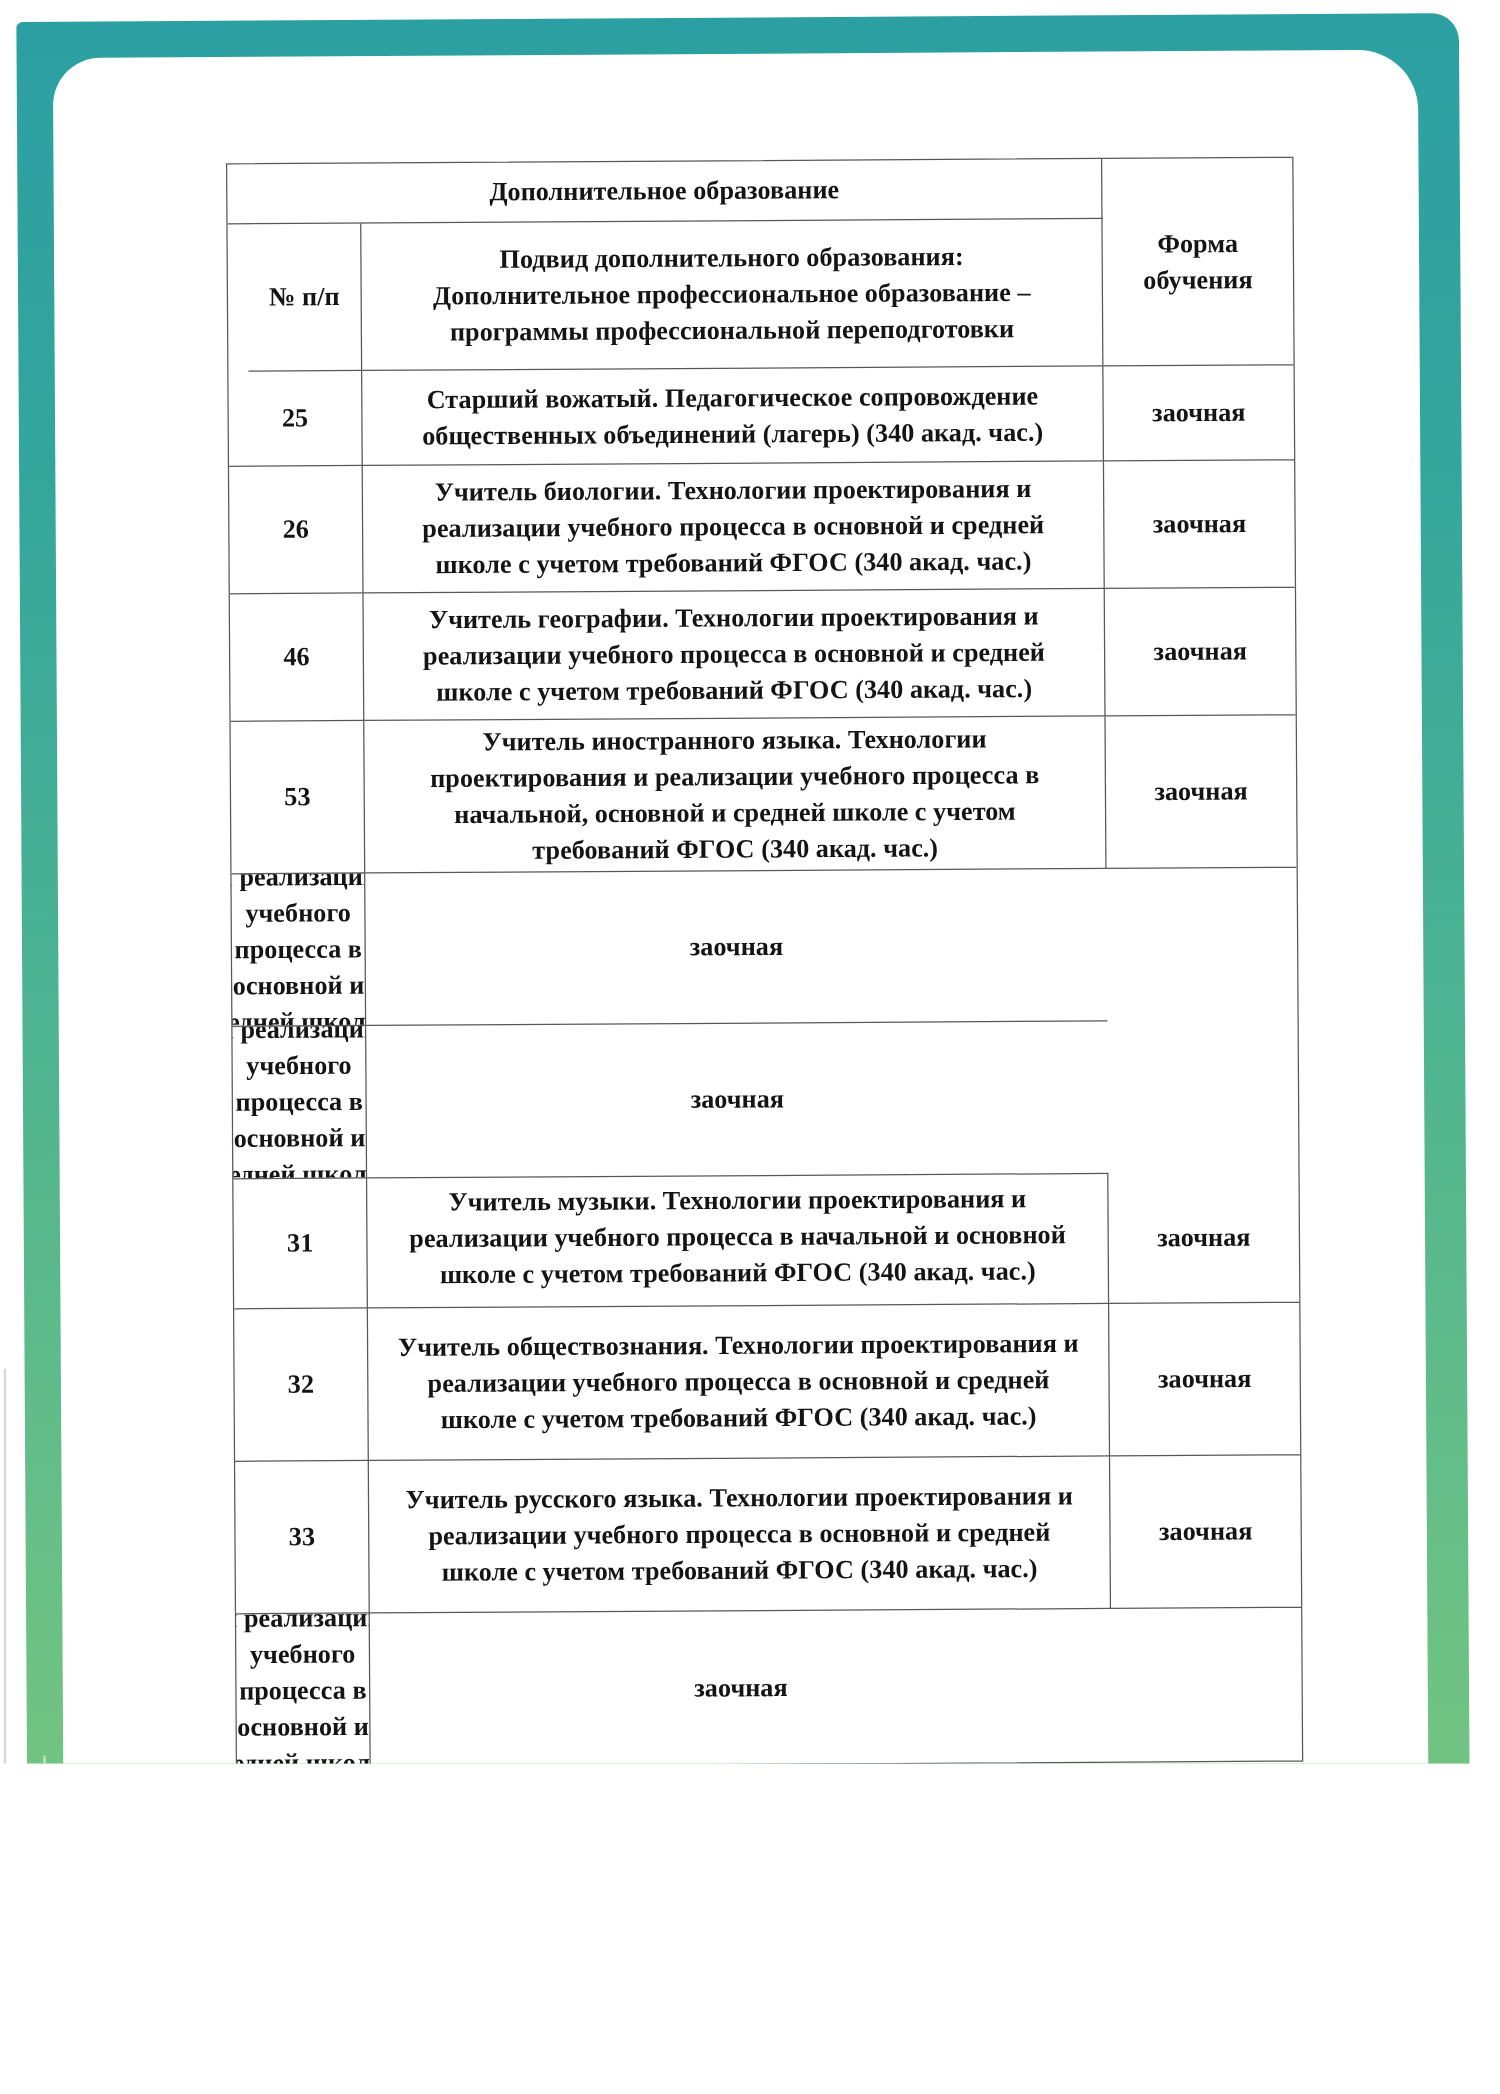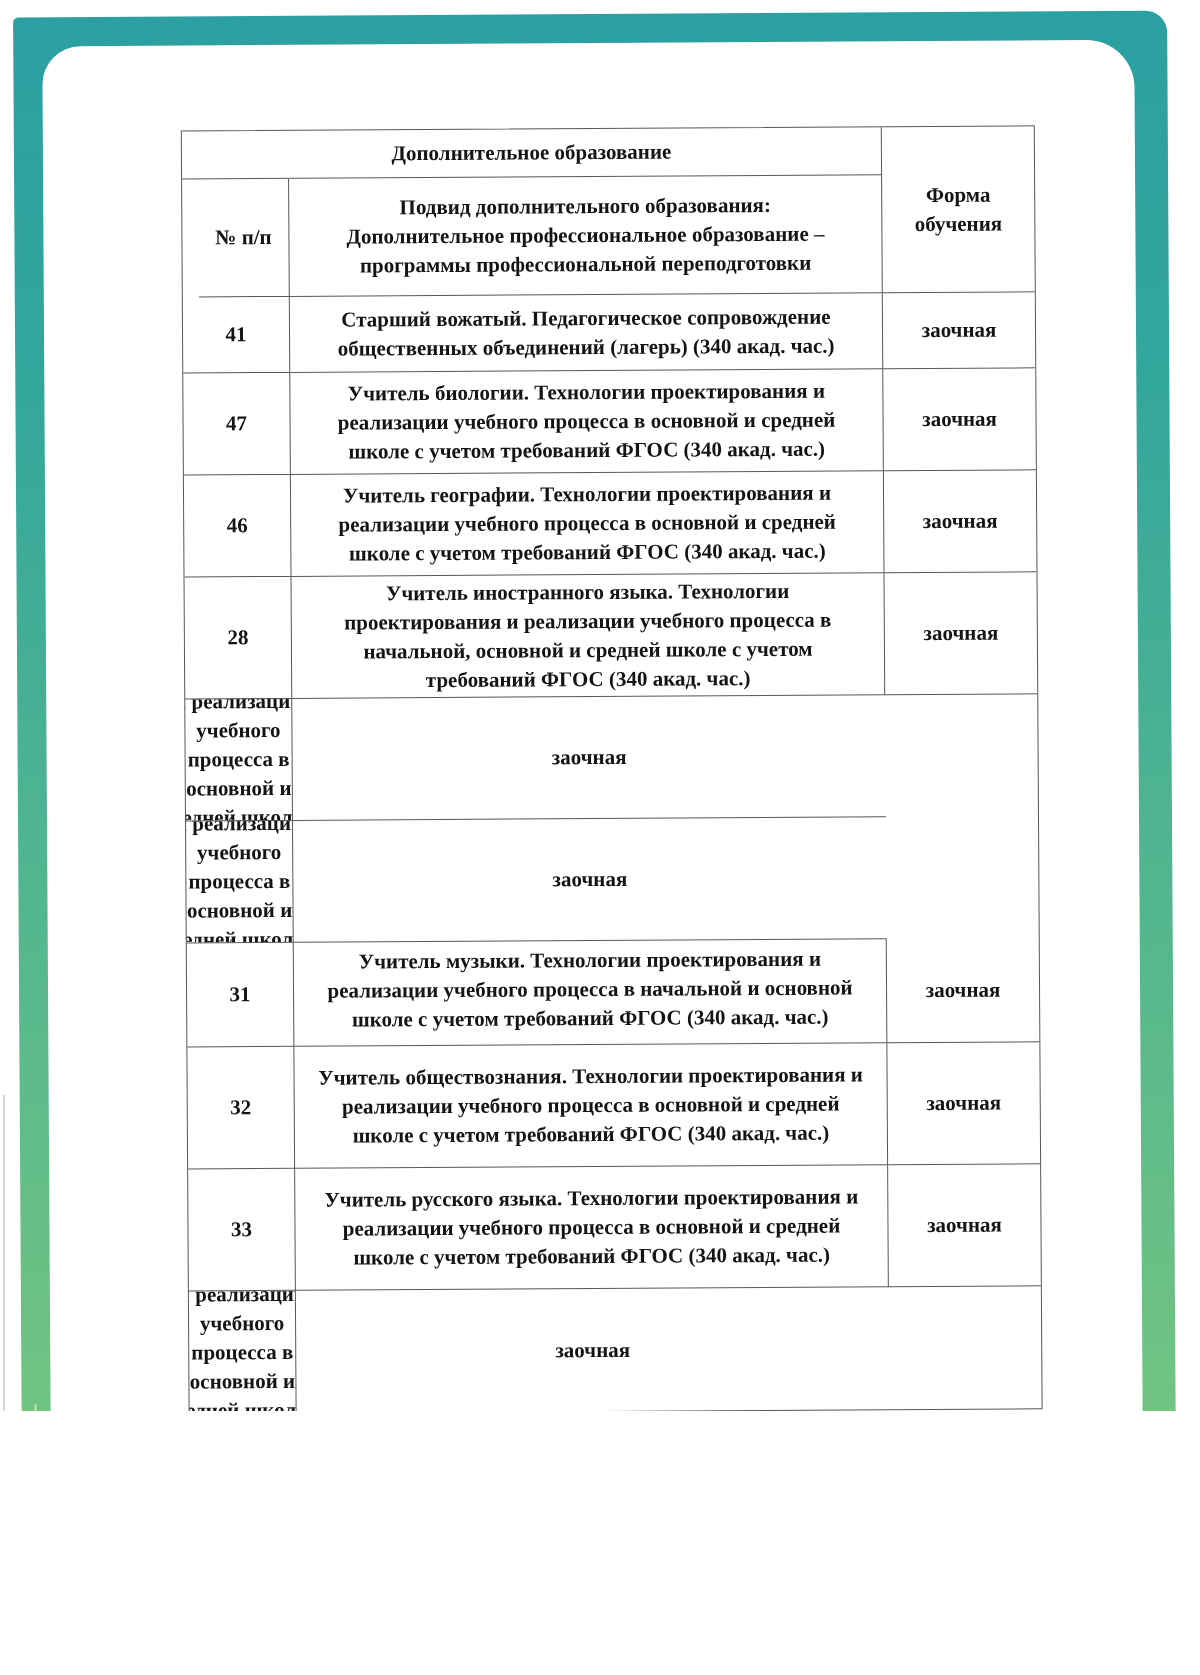--- a/index.html
+++ b/index.html
@@ -100,36 +100,36 @@
         <div class="cell form-h last-col">Форма обучения</div>
         <div class="cell num-h">№ п/п</div>
         <div class="cell prog-h" id="prog-header">
             <div>Подвид дополнительного образования:</div>
             <div>Дополнительное профессиональное образование –</div>
             <div>программы профессиональной переподготовки</div>
           </div>
       </div>
       <div id="tbody">
           <div class="row" style="height: 76px;">
-            <div class="cell num">41</div>
+            <div class="cell num">25</div>
             <div class="cell prog">Старший вожатый. Педагогическое сопровождение общественных объединений (лагерь) (340 акад. час.)</div>
             <div class="cell form last-col">заочная</div>
           </div>
           <div class="row" style="height: 102px;">
-            <div class="cell num">47</div>
+            <div class="cell num">26</div>
             <div class="cell prog">Учитель биологии. Технологии проектирования и реализации учебного процесса в основной и средней школе с учетом требований ФГОС (340 акад. час.)</div>
             <div class="cell form last-col">заочная</div>
           </div>
           <div class="row" style="height: 102px;">
             <div class="cell num">46</div>
             <div class="cell prog">Учитель географии. Технологии проектирования и реализации учебного процесса в основной и средней школе с учетом требований ФГОС (340 акад. час.)</div>
             <div class="cell form last-col">заочная</div>
           </div>
           <div class="row" style="height: 122px;">
-            <div class="cell num">28</div>
+            <div class="cell num">53</div>
             <div class="cell prog">Учитель иностранного языка. Технологии проектирования и реализации учебного процесса в начальной, основной и средней школе с учетом требований ФГОС (340 акад. час.)</div>
             <div class="cell form last-col">заочная</div>
           </div>
           <div class="row" style="height: 122px;">
             <div class="cell prog">Учитель литературы. Технологии проектирования и реализации учебного процесса в основной и средней школе с учетом требований ФГОС (340 акад. час.)</div>
             <div class="cell form last-col">заочная</div>
           </div>
           <div class="row" style="height: 122px;">
             <div class="cell prog">Учитель математики. Технологии проектирования и реализации учебного процесса в основной и средней школе с учетом требований ФГОС (340 акад. час.)</div>
             <div class="cell form last-col">заочная</div>

